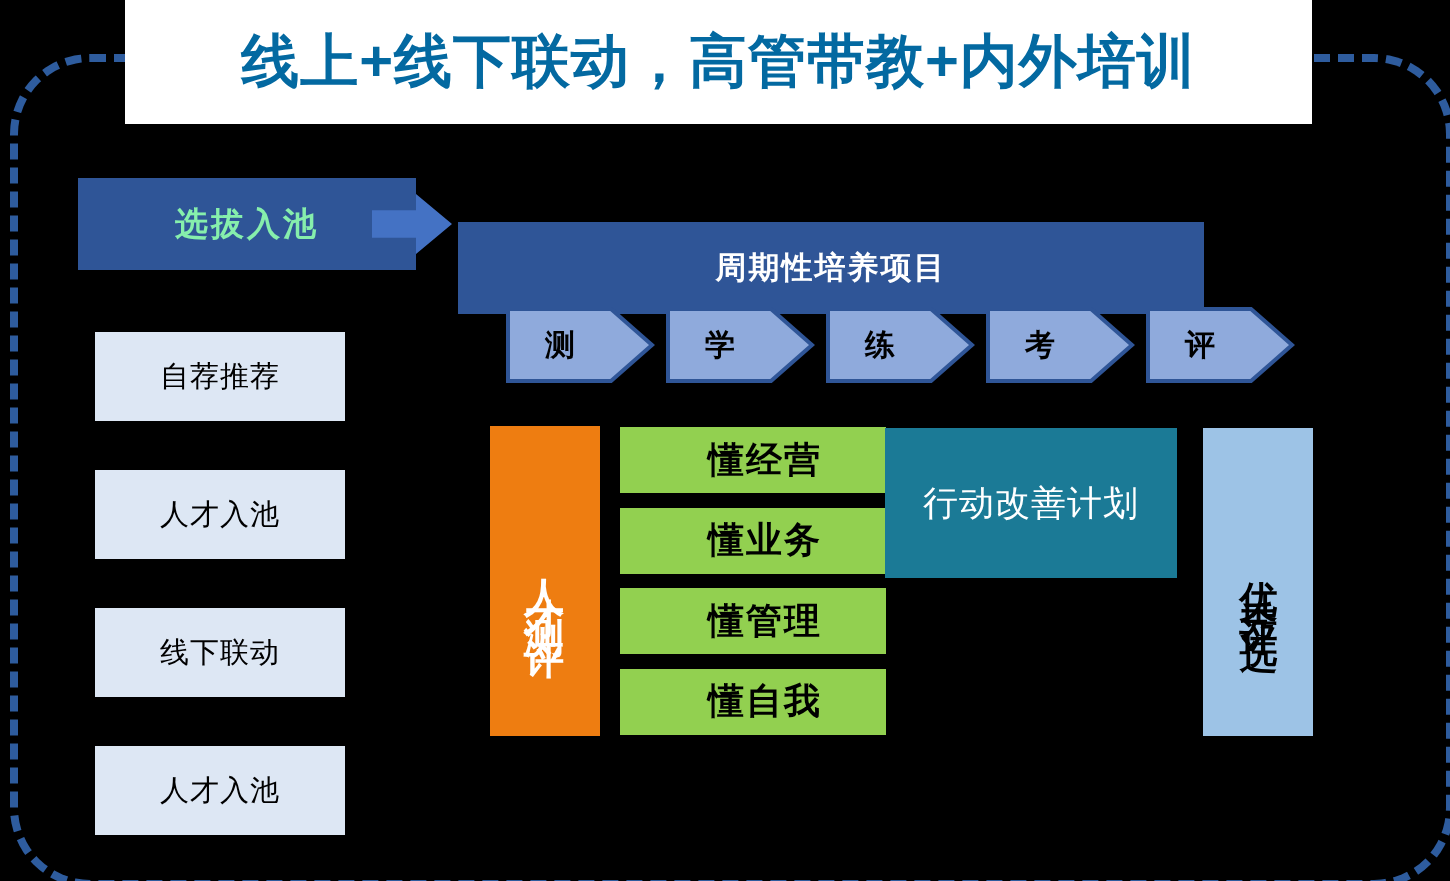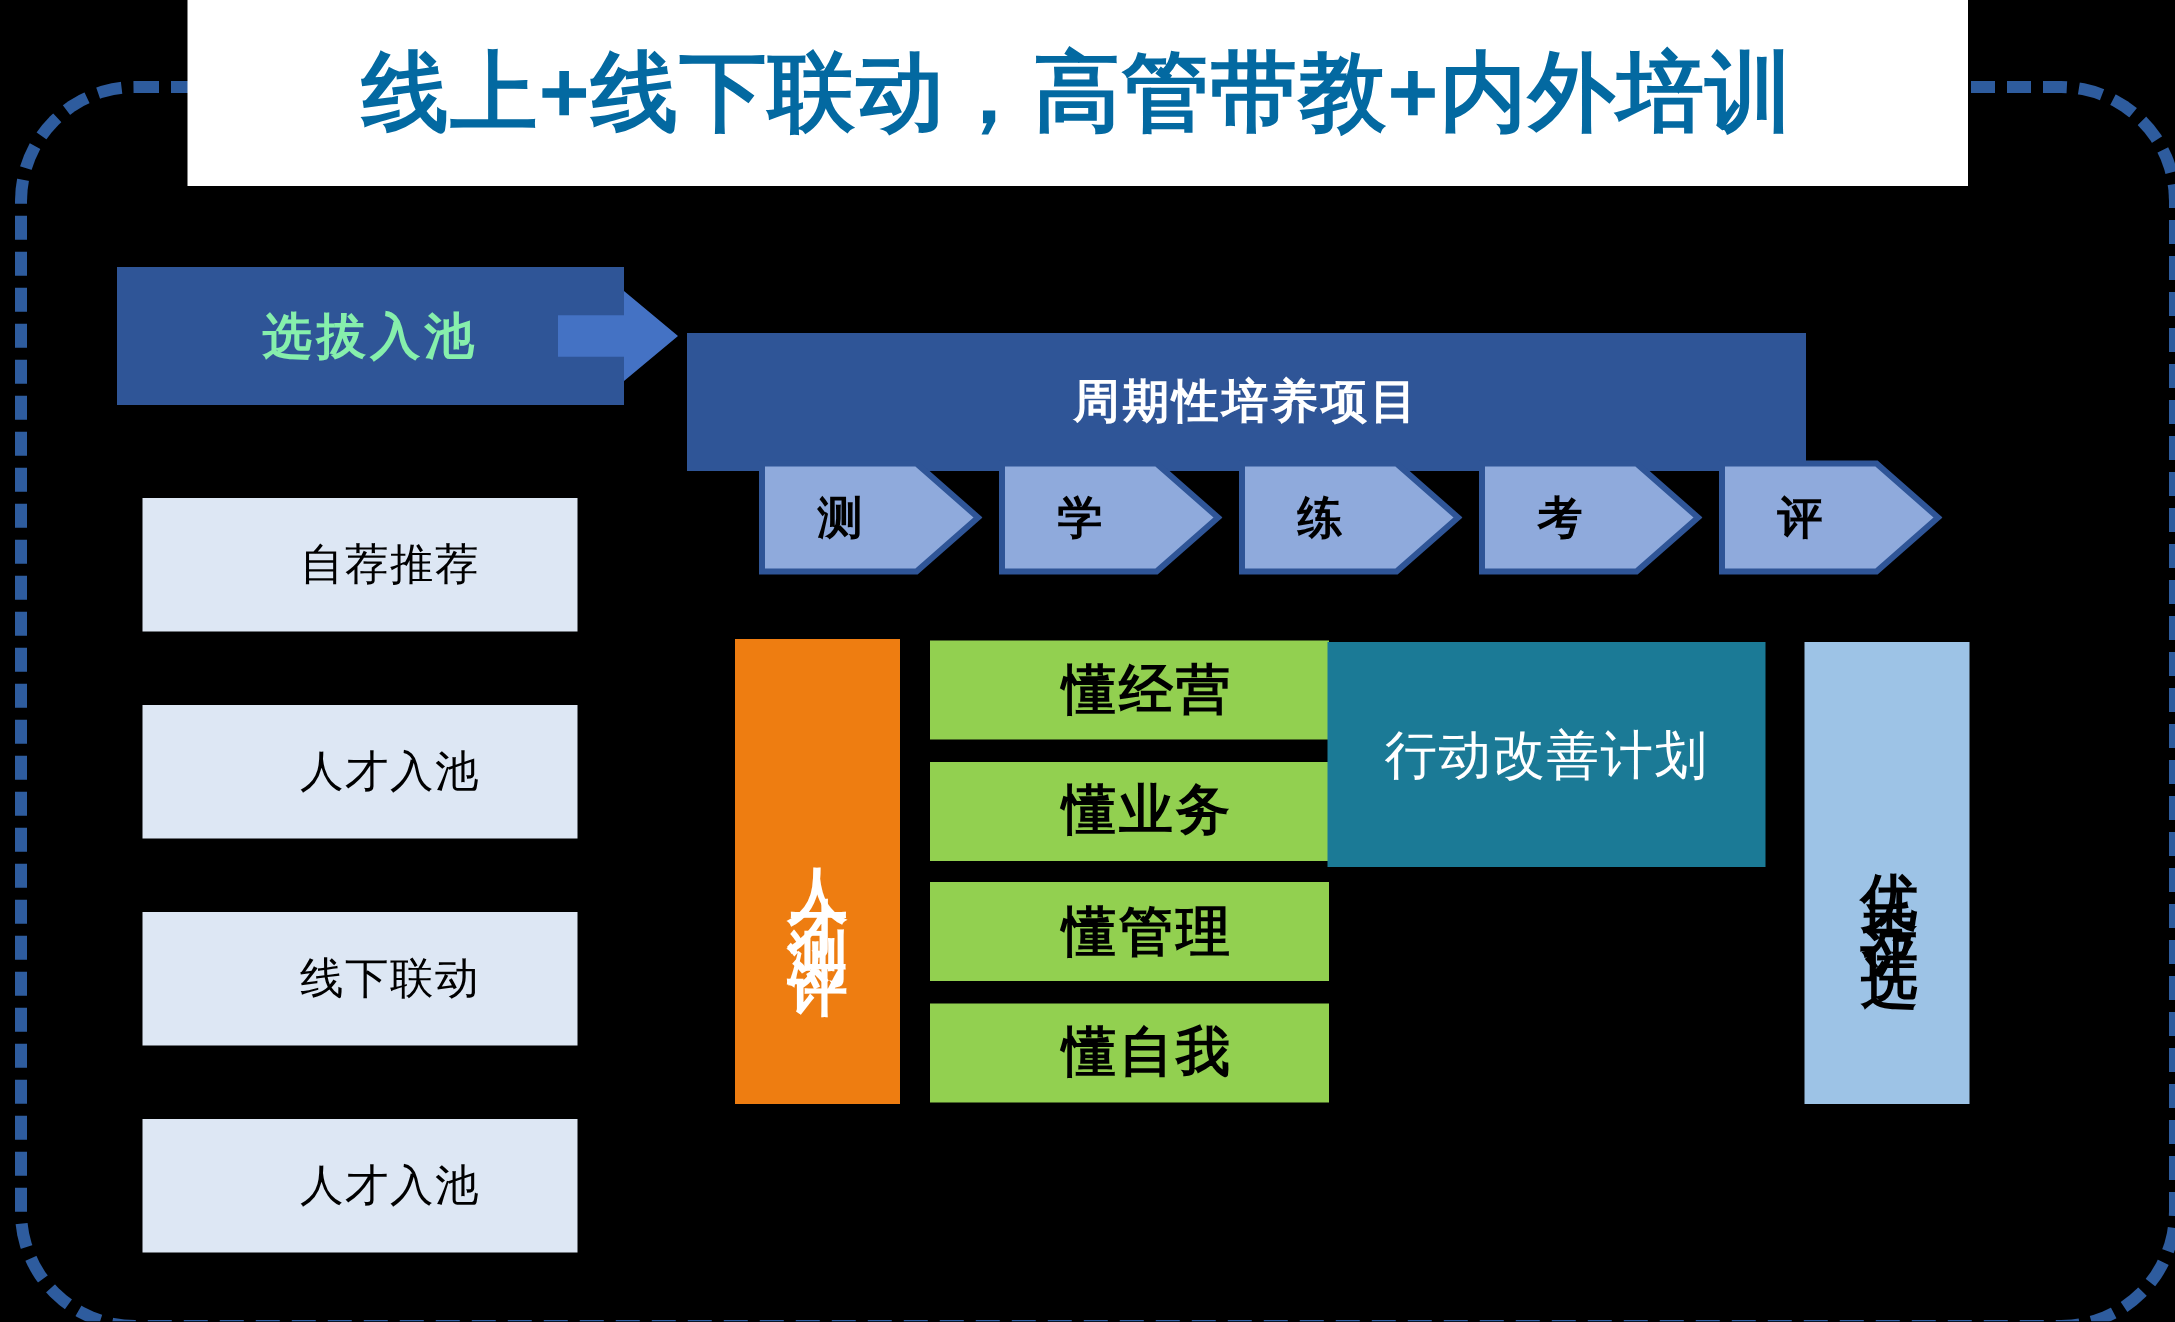--- a/index.html
+++ b/index.html
@@ -102,21 +102,20 @@
     justify-content: space-between;
     z-index: 2;
   }
   .sel-step {
     width: 250px;
     height: 89px;
     background: #DDE7F4;
     color: #000000;
     font-size: 29px;
     letter-spacing: 1px;
-    padding-left: 40px;
   }
 
   .phase-row {
     position: absolute;
     left: 505px;
     top: 306px;
     width: 790px;
     height: 78px;
     display: flex;
     gap: 10px;

